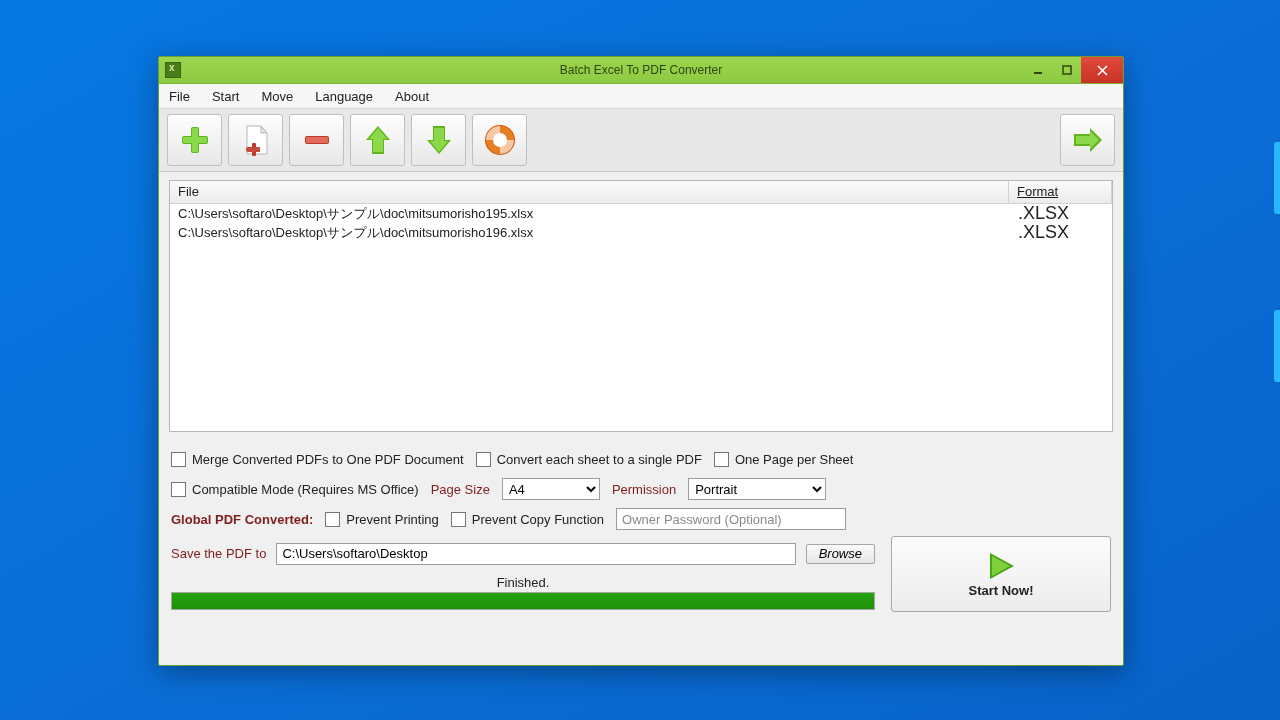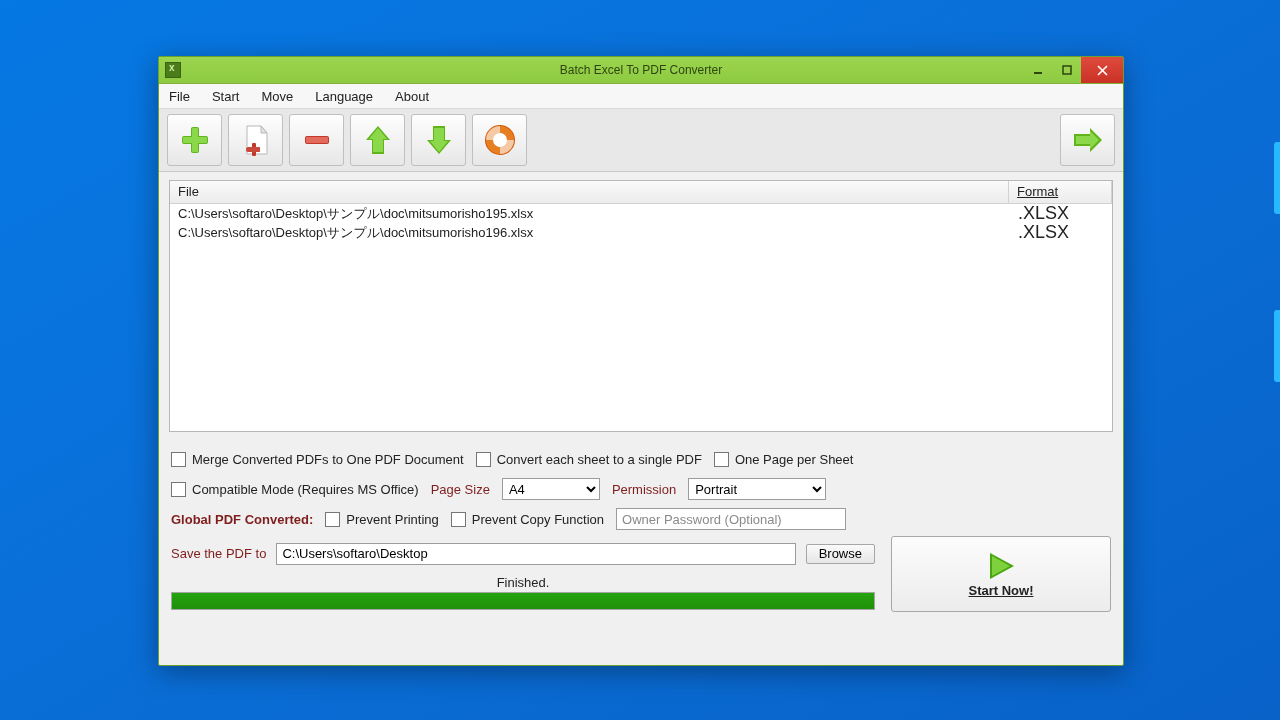--- a/index.html
+++ b/index.html
@@ -37,30 +37,30 @@
   .opts{padding:2px 12px 0 12px;}
   .opt-row{display:flex;align-items:center;gap:12px;height:30px;}
   .chk{display:flex;align-items:center;gap:6px;cursor:default;}
   .chk-box{width:13px;height:13px;border:1px solid #767676;background:#fff;display:inline-block;}
   .chk-lbl{font-size:13px;color:#222;}
   .lbl{font-size:13px;color:#7f1d1d;}
   .lbl.bold{font-weight:600;}
   select.combo{height:22px;font-size:13px;border:1px solid #9c9c9c;background:#fff;padding:0 2px;}
   input.txt{height:20px;font-size:13px;border:1px solid #9c9c9c;background:#fff;padding:0 5px;}
   input.txt::placeholder{color:#8a8a8a;}
-  .btn{height:20px;padding:0 12px;background:linear-gradient(#fafafa,#e6e6e6);border:1px solid #a6a6a6;border-radius:2px;font-size:13px;cursor:default;}
+  .btn{height:20px;padding:0 12px;background:linear-gradient(#fafafa,#e6e6e6);border:1px solid #a6a6a6;border-radius:2px;font-size:13px;cursor:default;font-style:italic;}
   
   .bottom{display:flex;gap:16px;padding:2px 12px 12px 12px;align-items:center;}
   .bottom-left{flex:1;}
   .save-row{display:flex;align-items:center;gap:10px;height:30px;}
   .status-lbl{text-align:center;font-size:13px;color:#222;margin-top:6px;}
   .progress{height:16px;background:#fff;border:1px solid #a6a6a6;margin-top:2px;}
   .progress-fill{height:100%;background:linear-gradient(#25a40f,#1f9009);}
   .start-btn{width:218px;height:74px;background:linear-gradient(#fcfcfc,#ececec);border:1px solid #a8a8a8;border-radius:3px;display:flex;flex-direction:column;align-items:center;justify-content:center;cursor:default;}
-  .start-btn .start-text{font-weight:600;font-size:13px;color:#222;margin-top:2px;text-decoration:underline;}
+  .start-btn .start-text{font-weight:600;font-size:13px;color:#222;margin-top:2px;}
   
   .ticon{width:36px;height:36px;}
 </style>
 </head>
 <body>
 
 <div class="desktop">
   <div class="edge-tab" style="top:142px;"></div>
   <div class="edge-tab" style="top:310px;"></div>
 

